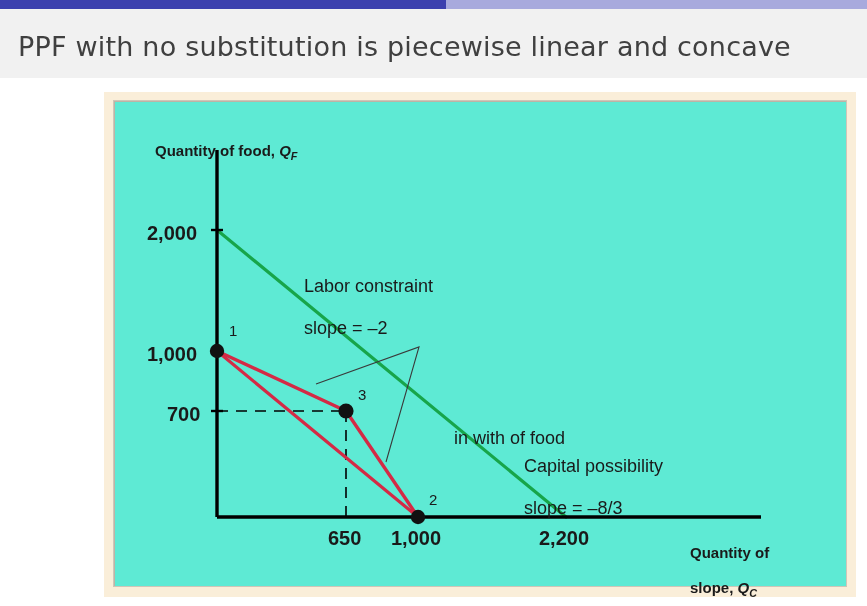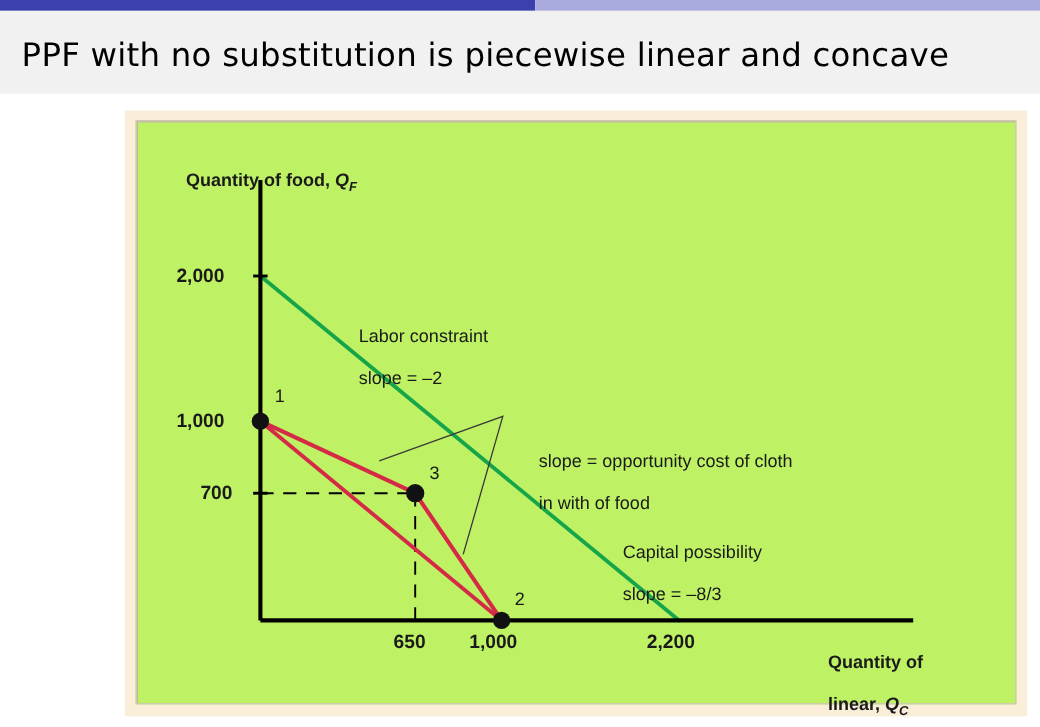--- a/index.html
+++ b/index.html
@@ -40,62 +40,62 @@
     top: 9px; left: 0;
     width: 867px; height: 69px;
     background: #f1f1f1;
   }
   #slide-title {
     position: absolute;
     left: 18px; top: 22px;
     font-family: "DejaVu Sans", sans-serif;
     font-size: 27px;
     font-weight: 400;
-    color: #000000;
+    color: #404040;
     letter-spacing: 0.2px;
     white-space: nowrap;
   }
 
   
   #figure-outer {
     position: absolute;
     left: 104px; top: 92px;
     width: 752px; height: 505px;
     background: #faeed9;
     box-sizing: border-box;
     padding: 8px 9px 10px 9px;
   }
   #figure-inner {
     position: relative;
     width: 100%;
     height: 100%;
-    background: #bef264;
+    background: #5eead4;
     border: 1px solid #cfc6b8;
     box-sizing: border-box;
     box-shadow: 1px 1px 0 #bdb4a6 inset;
   }
 
   
   .plot-text {
     position: absolute;
     font-family: "Liberation Sans", sans-serif;
     color: #1a1a1a;
     white-space: pre;
     line-height: 1.16;
   }
   .axis-title {
     font-size: 15px;
     font-weight: 700;
   }
   .tick-label {
-    font-size: 16px;
+    font-size: 20px;
     font-weight: 700;
   }
   .annot {
-    font-size: 15px;
+    font-size: 18px;
     font-weight: 400;
   }
   .pointlabel {
     font-size: 15px;
     font-weight: 400;
   }
   .ital {
     font-style: italic;
   }
   .sub {
@@ -156,35 +156,35 @@
     <div class="plot-text tick-label" style="left:33px; top:121px;">2,000</div>
     <div class="plot-text tick-label" style="left:33px; top:242px;">1,000</div>
     <div class="plot-text tick-label" style="left:53px; top:302px;">700</div>
 
     <div class="plot-text tick-label" style="left:214px; top:426px;">650</div>
     <div class="plot-text tick-label" style="left:277px; top:426px;">1,000</div>
     <div class="plot-text tick-label" style="left:425px; top:426px;">2,200</div>
 
     <div class="plot-text axis-title" style="left:551px; top:426px;">
       <span>Quantity of</span><br>
-      <span>linear, </span><span class="ital">Q</span><span class="sub">C</span>
+      <span>slope, </span><span class="ital">Q</span><span class="sub">C</span>
     </div>
 
     <div class="plot-text pointlabel" style="left:115px; top:221px;">1</div>
     <div class="plot-text pointlabel" style="left:315px; top:390px;">2</div>
     <div class="plot-text pointlabel" style="left:244px; top:285px;">3</div>
 
     <div class="plot-text annot" style="left:160px; top:154px;">
       <span>Labor constraint</span><br>
       <span>slope = –2</span>
     </div>
 
     <div class="plot-text annot" style="left:310px; top:223px;">
       <br>
-      <span>slope = opportunity cost of cloth</span><br>
+      <br>
       <span>in with of food</span>
     </div>
 
     <div class="plot-text annot" style="left:380px; top:334px;">
       <span>Capital possibility</span><br>
       <span>slope = –8/3</span>
     </div>
 
   </div>
 </div>

